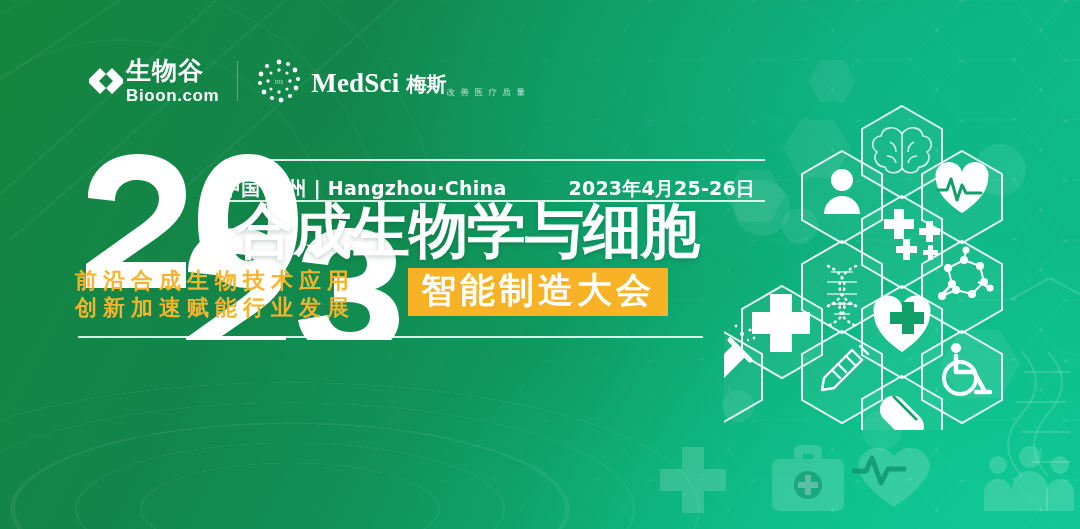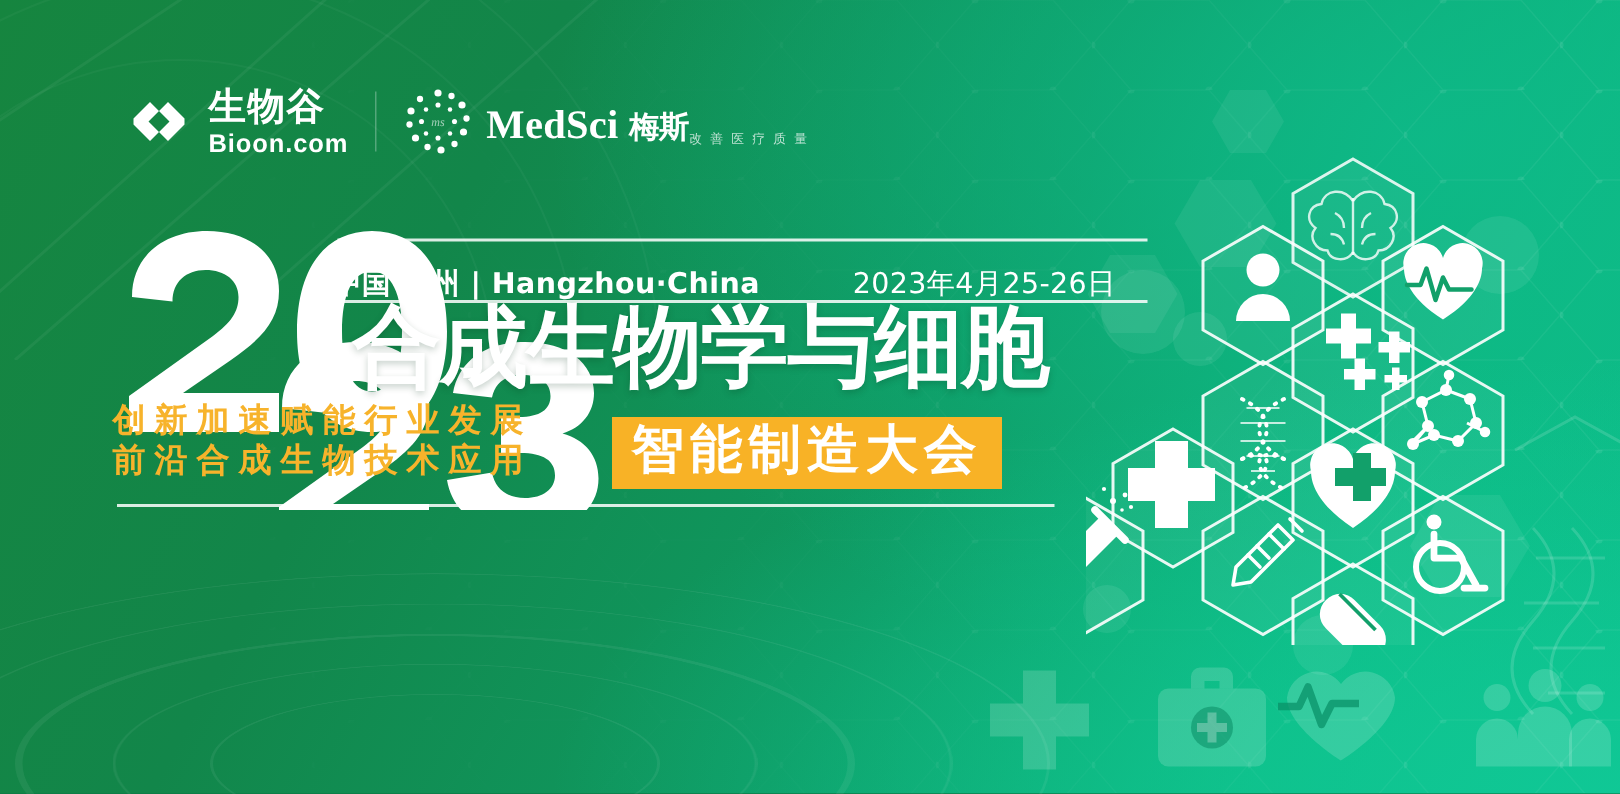--- a/index.html
+++ b/index.html
@@ -19,21 +19,21 @@
     position:absolute;left:50%;top:50%;transform:translate(-50%,-50%) rotateX(72deg);
     border:2px solid rgba(255,255,255,.13);border-radius:50%;
   }
   .bg-grid{position:absolute;inset:0;opacity:.55;pointer-events:none;}
   .hex-ghosts{position:absolute;inset:0;pointer-events:none;opacity:.9;}
   .bottom-icons{position:absolute;right:0;bottom:0;width:520px;height:110px;pointer-events:none;}
   .topstreaks{position:absolute;left:0;top:0;width:560px;height:240px;pointer-events:none;opacity:.5;}
 
   
   .logos{position:absolute;left:86px;top:58px;display:flex;align-items:center;gap:18px;}
-  .bioon{display:flex;align-items:center;gap:13px;}
+  .bioon{display:flex;align-items:center;gap:0;}
   .bioon-mark{width:40px;height:40px;flex:0 0 40px;}
   .bioon-txt{display:flex;flex-direction:column;line-height:1;}
   .bioon-cn{color:#fff;font-size:25px;font-weight:bold;letter-spacing:1px;
     font-family:"DejaVu Sans","Liberation Sans",sans-serif;}
   .bioon-en{color:#fff;font-size:17px;font-weight:bold;letter-spacing:.6px;margin-top:4px;}
   .divider-v{width:1px;height:40px;background:rgba(255,255,255,.28);}
   .medsci{display:flex;align-items:center;gap:9px;}
   .medsci-dots{width:46px;height:46px;flex:0 0 46px;}
   .medsci-txt{display:flex;flex-direction:row;line-height:1;}
   .medsci-row{display:flex;align-items:flex-end;gap:7px;}
@@ -51,33 +51,33 @@
 
   .rule{position:absolute;height:2px;background:rgba(255,255,255,.85);}
   .rule-top{left:155px;top:9px;width:540px;}
   .rule-mid{left:155px;top:50px;width:540px;}
   .rule-bot{left:8px;top:186px;width:625px;}
 
   .meta{position:absolute;left:152px;top:12px;width:545px;height:54px;
         display:flex;align-items:center;}
   .meta-place{color:#fff;font-size:19px;font-weight:bold;letter-spacing:.3px;
     font-family:"DejaVu Sans","Liberation Sans",sans-serif;white-space:nowrap;}
-  .meta-date{color:#fff;font-size:19px;font-weight:normal;margin-left:62px;letter-spacing:.2px;
+  .meta-date{color:#fff;font-size:19px;font-weight:bold;margin-left:62px;letter-spacing:.2px;
     font-family:"DejaVu Sans","Liberation Sans",sans-serif;white-space:nowrap;}
 
   .headline{position:absolute;left:165px;top:52px;color:#fff;
     font-size:59px;font-weight:bold;letter-spacing:-1px;line-height:1;
     font-family:Liberation Serif, serif;white-space:nowrap;
     text-shadow:0 2px 5px rgba(0,50,25,.22);}
 
   .slogan{position:absolute;left:5px;top:118px;line-height:1.22;}
   .slogan div{color:#f7b32b;font-size:22px;font-weight:bold;letter-spacing:6px;
     font-family:"DejaVu Sans","Liberation Sans",sans-serif;white-space:nowrap;}
 
-  .subtitle{position:absolute;left:338px;top:128px;background:#f8b226;
+  .subtitle{position:absolute;left:338px;top:118px;background:#f8b226;
     padding:5px 13px 8px 13px;}
   .subtitle span{color:#fff;font-size:35px;font-weight:bold;letter-spacing:4px;line-height:1;
     font-family:"DejaVu Sans","Liberation Sans",sans-serif;white-space:nowrap;
     display:inline-block;}
 
   
   .hexcluster{position:absolute;left:724px;top:100px;width:356px;height:330px;}
 </style>
 </head>
 <body>
@@ -256,22 +256,22 @@
     <div class="rule rule-bot"></div>
 
     <div class="meta">
       <span class="meta-place">中国·杭州 | Hangzhou·China</span>
       <span class="meta-date">2023年4月25-26日</span>
     </div>
 
     <div class="headline">合成生物学与细胞</div>
 
     <div class="slogan">
+      <div>前沿合成生物技术应用</div>
       <div>创新加速赋能行业发展</div>
-      <div>前沿合成生物技术应用</div>
     </div>
 
     <div class="subtitle">
       <span>智能制造大会</span>
     </div>
   </div>
 
   <svg class="hexcluster" viewBox="0 0 356 330">
     <defs>
       <clipPath id="none"></clipPath>

